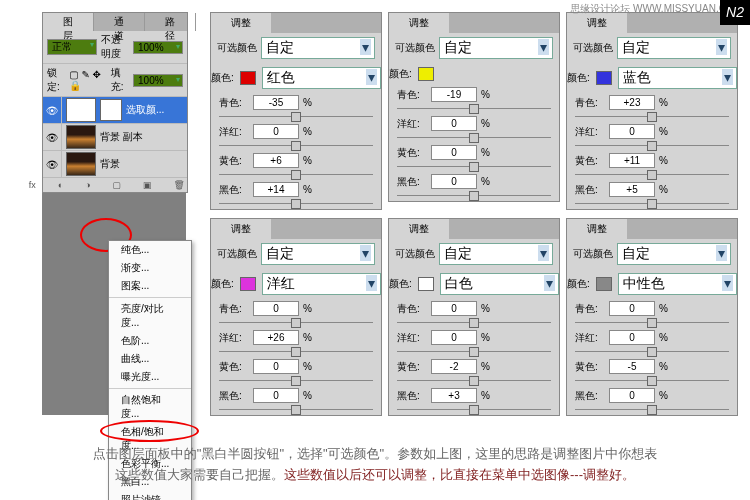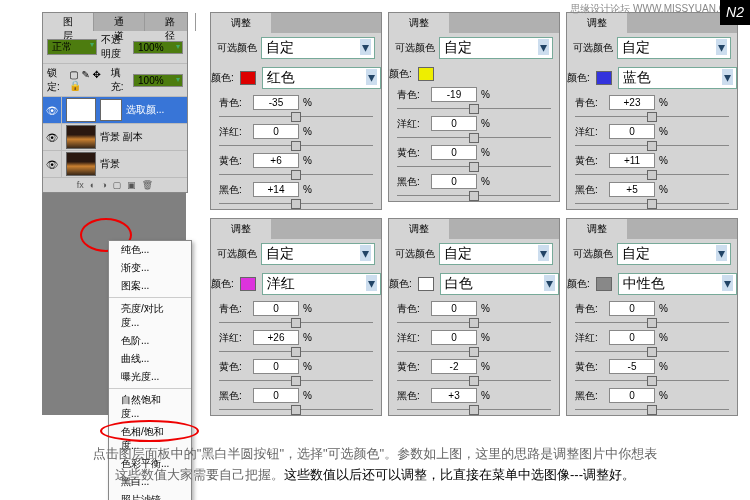--- a/index.html
+++ b/index.html
@@ -11,42 +11,42 @@
 .panel-tabs .active{background:#d4d4d4}
 .panel-row{display:flex;align-items:center;padding:2px 4px;border-bottom:1px solid #bbb;font-size:10px;gap:4px}
 .dd{border:1px solid #888;background:#4d7c0f;padding:0 14px 0 4px;font-size:10px;position:relative;display:inline-block;min-width:30px}
 .dd::after{content:"▾";position:absolute;right:2px;top:0;color:#4a6;font-size:8px}
 .layer-item{display:flex;align-items:center;height:26px;border-bottom:1px solid #bbb;font-size:10px}
 .layer-item.sel{background:#3875d7;color:#fff}
 .eye{width:18px;text-align:center;border-right:1px solid #bbb;height:100%;display:flex;align-items:center;justify-content:center}
 .thumb{width:28px;height:22px;margin:0 4px;border:1px solid #666;background:#333}
 .thumb.city{background:linear-gradient(#2a1810 40%,#c98030 60%,#3a2818)}
 .adj-icon{width:20px;height:20px;border:1px solid #666;background:#fff;margin-right:4px;display:flex;align-items:center;justify-content:center;font-size:9px}
-.layers-foot{display:flex;justify-content:center;padding:2px;gap:6px;font-size:9px;color:#555}
+.layers-foot{display:flex;justify-content:flex-end;padding:2px;gap:22px;font-size:9px;color:#555}
 .red-oval{position:absolute;border:2px solid #e00;border-radius:50%;pointer-events:none}
 .menu{position:absolute;left:108px;top:240px;width:82px;background:#fafafa;border:1px solid #888;box-shadow:2px 2px 4px rgba(0,0,0,.3);font-size:10px}
 .menu div{padding:2px 12px}
 .menu .sep{border-top:1px solid #ccc;height:0;padding:0;margin:2px 0}
 .adj-panel{position:absolute;width:170px;background:#d4d4d4;border:1px solid #888}
 .adj-header{display:flex;background:#b0b0b0;font-size:10px}
 .adj-header span{padding:3px 20px}
 .adj-header .active{background:#d4d4d4}
 .adj-top{display:flex;align-items:center;padding:4px 6px;gap:4px;font-size:10px}
 .wide-dd{flex:1;border:1px solid #7a9;background:#fff;padding:1px 16px 1px 4px;position:relative;font-size:14px}
 .wide-dd::after{content:"▾";position:absolute;right:3px;top:1px;background:#cde;padding:0 2px;color:#246}
 .color-row{display:flex;align-items:center;padding:4px 0;gap:6px;font-size:10px}
 .swatch{width:14px;height:12px;border:1px solid #666}
 .slider-row{display:flex;align-items:center;padding:2px 8px;gap:4px;font-size:10px}
 .slider-row .lbl{width:30px}
 .slider-row input[type=text]{width:40px;text-align:center;border:1px solid #888;font-size:10px;padding:1px 2px}
 .slider-track{height:10px;position:relative;margin:0 8px}
 .slider-track::before{content:"";position:absolute;left:0;right:0;top:4px;height:1px;background:#888}
 .slider-track .thumb-s{position:absolute;top:0;left:50%;width:8px;height:8px;background:#ccc;border:1px solid #666;transform:translateX(-50%)}
 .caption{position:absolute;left:20px;right:20px;bottom:14px;font-size:13px;color:#666;text-align:center;line-height:1.6}
-.caption .red{color:#000000}
+.caption .red{color:#7f1d1d}
 .gray-bg{position:absolute;left:42px;top:150px;width:144px;height:265px;background:#808080;z-index:-1}
 </style>
 </head>
 <body>
 
 <div class="watermark">思缘设计论坛  WWW.MISSYUAN.COM</div>
 <div class="n2">N2</div>
 
 <div class="gray-bg"></div>
 

